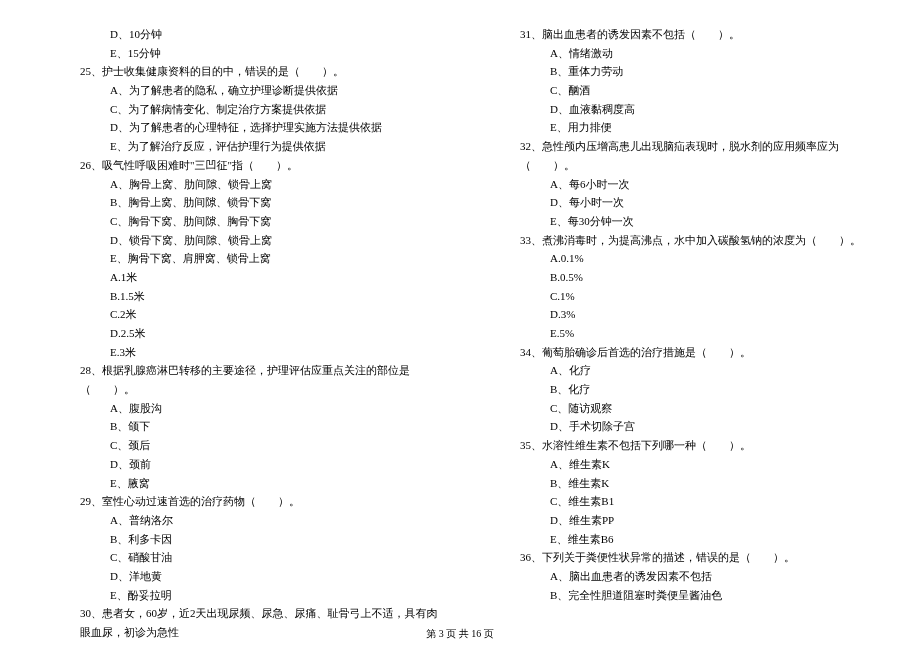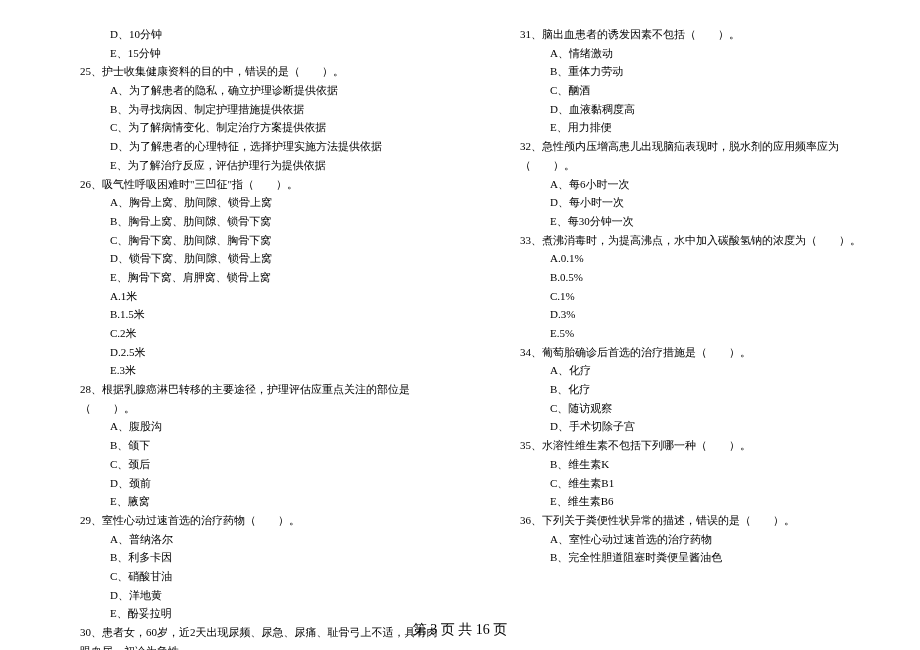--- a/index.html
+++ b/index.html
@@ -32,34 +32,33 @@
     .opt-line {
       padding-left: 70px;
       text-indent: 0;
     }
     .footer {
       position: absolute;
       bottom: 8px;
       width: 100%;
       left: 0;
       text-align: center;
-      font-size: 14px;
+      font-size: 10px;
     }
   </style>
 </head>
 <body>
 
 <div class="columns">
   <div class="col">
     <div class="opt-line">D、10分钟</div>
     <div class="opt-line">E、15分钟</div>
 
     <div class="q-line">25、护士收集健康资料的目的中，错误的是（　　）。</div>
     <div class="opt-line">A、为了解患者的隐私，确立护理诊断提供依据</div>
-    <div class="opt-line">B、为寻找病因、制定护理措施提供依据</div>
     <div class="opt-line">C、为了解病情变化、制定治疗方案提供依据</div>
     <div class="opt-line">D、为了解患者的心理特征，选择护理实施方法提供依据</div>
     <div class="opt-line">E、为了解治疗反应，评估护理行为提供依据</div>
 
     <div class="q-line">26、吸气性呼吸困难时"三凹征"指（　　）。</div>
     <div class="opt-line">A、胸骨上窝、肋间隙、锁骨上窝</div>
     <div class="opt-line">B、胸骨上窝、肋间隙、锁骨下窝</div>
     <div class="opt-line">C、胸骨下窝、肋间隙、胸骨下窝</div>
     <div class="opt-line">D、锁骨下窝、肋间隙、锁骨上窝</div>
     <div class="opt-line">E、胸骨下窝、肩胛窝、锁骨上窝</div>
@@ -108,24 +107,26 @@
     <div class="opt-line">D.3%</div>
     <div class="opt-line">E.5%</div>
 
     <div class="q-line">34、葡萄胎确诊后首选的治疗措施是（　　）。</div>
     <div class="opt-line">A、化疗</div>
     <div class="opt-line">B、化疗</div>
     <div class="opt-line">C、随访观察</div>
     <div class="opt-line">D、手术切除子宫</div>
 
     <div class="q-line">35、水溶性维生素不包括下列哪一种（　　）。</div>
+    <div class="opt-line">A、维生素K</div>
     <div class="opt-line">B、维生素K</div>
     <div class="opt-line">C、维生素B1</div>
+    <div class="opt-line">D、维生素PP</div>
     <div class="opt-line">E、维生素B6</div>
 
     <div class="q-line">36、下列关于粪便性状异常的描述，错误的是（　　）。</div>
-    <div class="opt-line">A、室性心动过速首选的治疗药物</div>
+    <div class="opt-line">A、脑出血患者的诱发因素不包括</div>
     <div class="opt-line">B、完全性胆道阻塞时粪便呈酱油色</div>
 
   </div>
 </div>
 
 <div class="footer">第 3 页 共 16 页</div>
 
 </body></html>

